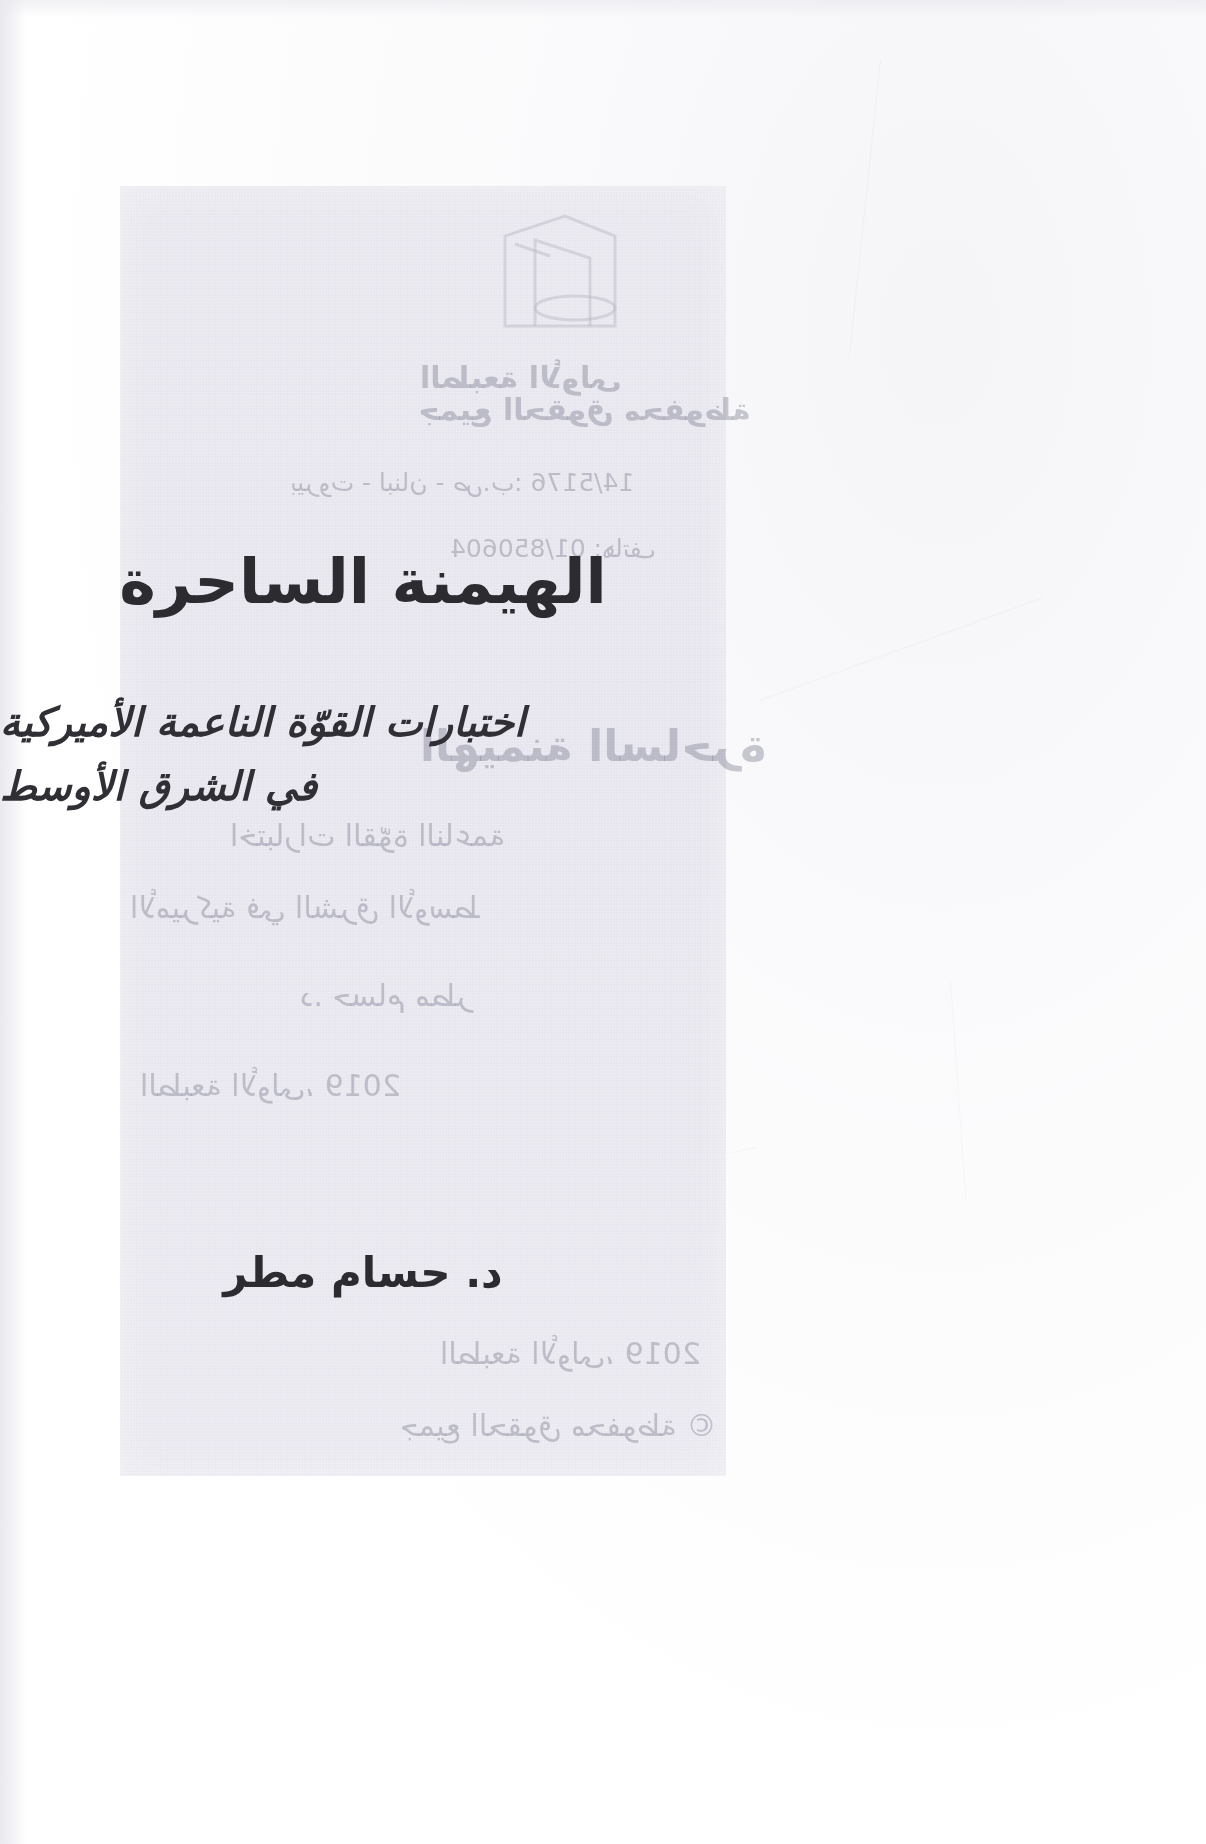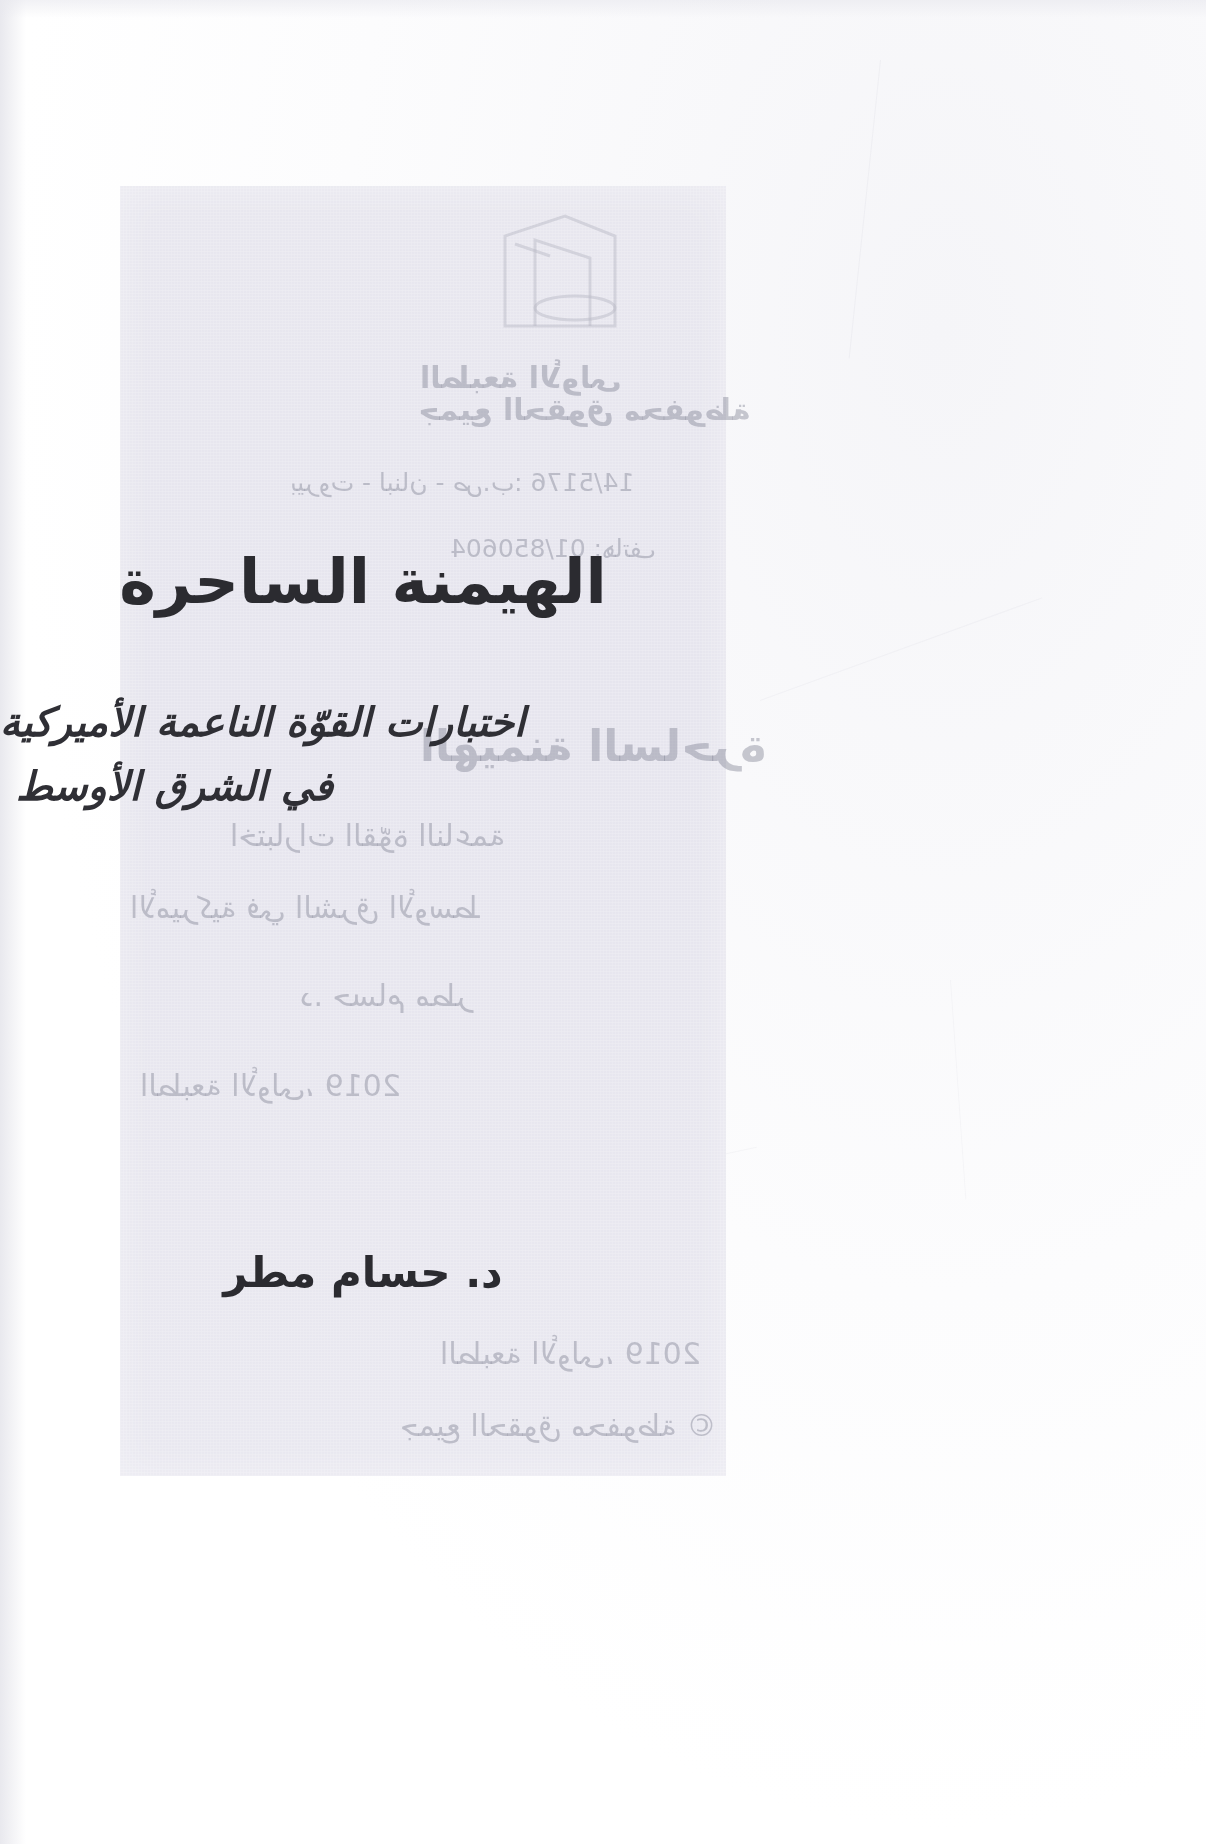--- a/index.html
+++ b/index.html
@@ -100,21 +100,21 @@
     top: 690px;
     left: 0;
     width: 726px;
     text-align: left;
     font-size: 40px;
     font-weight: bold;
     color: #2f2f35;
     line-height: 1.6;
     font-style: italic;
   }
-  .subtitle .line2 { display: block; padding-left: 16px; }
+  .subtitle .line2 { display: block; }
 
   .author {
     position: absolute;
     top: 1248px;
     left: 0;
     width: 726px;
     text-align: center;
     font-size: 42px;
     font-weight: bold;
     color: #2b2b30;

